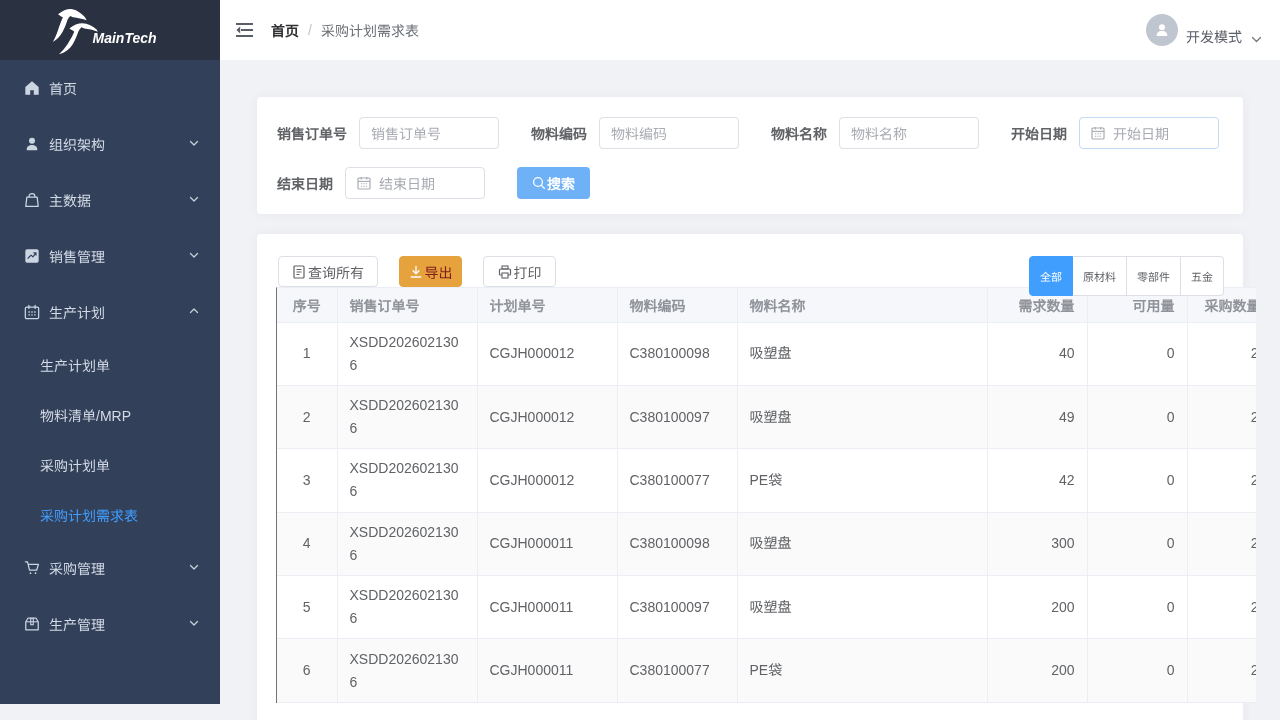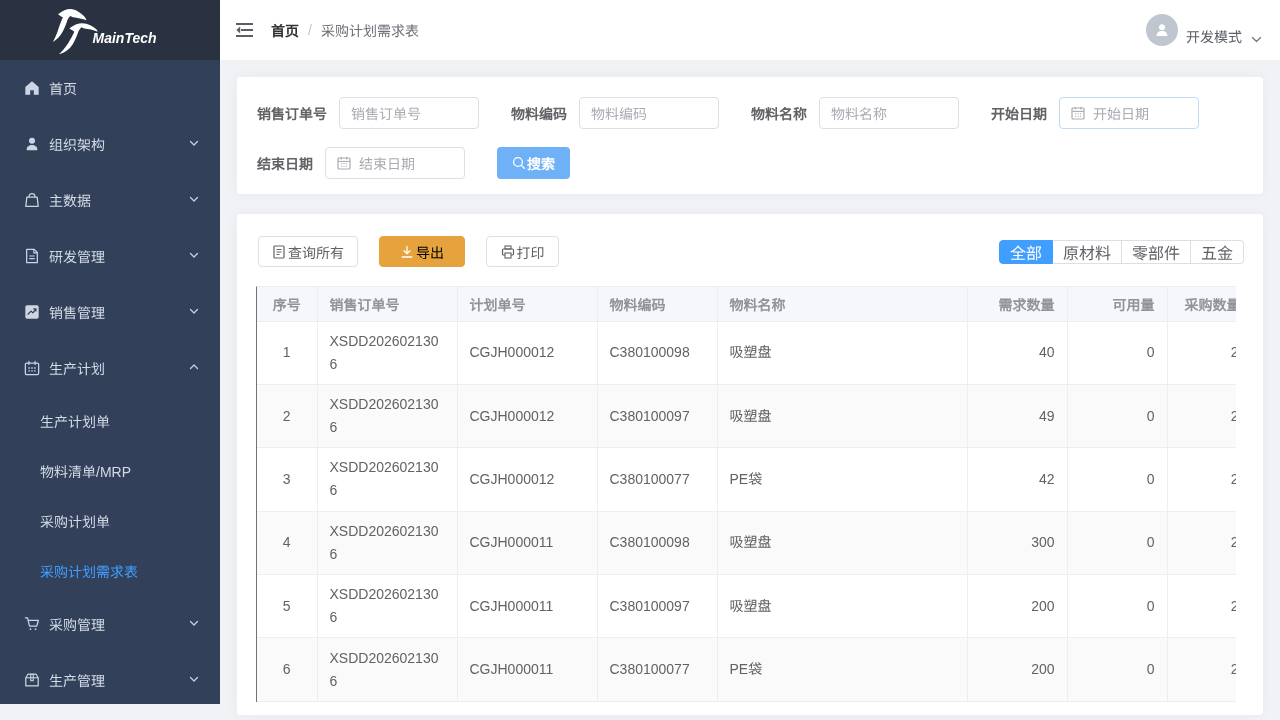--- a/index.html
+++ b/index.html
@@ -20,41 +20,41 @@
 .main{flex:1;display:flex;flex-direction:column;height:720px;min-width:0}
 .topbar{height:60px;background:#fff;display:flex;align-items:center;padding:0 17px 0 16px;flex-shrink:0}
 .fold{width:17px;height:14px;position:relative;margin-right:18px}
 .crumb-home{font-size:14px;font-weight:700;color:#303133;margin-right:9px}
 .crumb-sep{font-size:14px;color:#c0c4cc;margin-right:9px}
 .crumb-cur{font-size:14px;color:#6b7076}
 .top-right{margin-left:auto;display:flex;align-items:flex-end}
 .avatar{width:32px;height:32px;border-radius:50%;background:#c0c6cf;display:flex;align-items:center;justify-content:center;margin-right:8px}
 .mode{font-size:14px;color:#5a5e66;margin-right:8px}
 
-.content{padding:16px;flex:1;overflow:hidden}
+.content{padding:36px;flex:1;overflow:hidden}
 .card{background:#fff;border-radius:4px;border:1px solid #ebeef5;box-shadow:0 0 12px rgba(0,0,0,.04)}
 .card1{height:119px;padding:20px 20px 0 20px;margin-bottom:18px}
 .frow{display:flex;align-items:center;margin-bottom:18px}
 .fitem{display:flex;align-items:center;margin-right:32px}
 .flabel{font-size:14px;font-weight:700;color:#606266;padding-right:12px;white-space:nowrap}
 .finput{width:140px;height:32px;border:1px solid #dcdfe6;border-radius:4px;display:flex;align-items:center;padding:0 11px;font-size:14px;color:#a8abb2;background:#fff}
 .finput.blue{border-color:#c2dcf5}
 .finput .cal{margin-right:8px;display:flex}
 .btn-search{width:73px;height:32px;border:none;border-radius:4px;background:#6fb1f6;color:#fff;font-size:14px;font-weight:700;display:flex;align-items:center;justify-content:center}
 .btn-search svg{margin-right:1px}
 
 .card2{padding:22px 19px 20px 19px;height:503px}
-.toolbar{display:flex;align-items:center;height:31px;margin-bottom:19px}
+.toolbar{display:flex;align-items:flex-start;height:31px;}
 .btn{white-space:nowrap;height:31px;border:1px solid #dcdfe6;background:#fff;border-radius:4px;display:inline-flex;align-items:center;justify-content:center;font-size:14px;color:#606266;padding:0 15px}
 .btn .bic{display:flex;margin-right:2px}
 .btn1{width:100px;margin-left:2px;margin-right:21px}
-.btn2{width:86px;background:#e6a23c;border-color:#e6a23c;color:#000000;margin-right:21px;font-weight:400}
+.btn2{width:63px;background:#e6a23c;border-color:#e6a23c;color:#7f1d1d;margin-right:21px;font-weight:400}
 .btn3{width:73px}
 .radios{margin-left:auto;display:flex;height:24px}
-.radio{height:24px;padding:0 10px;display:flex;align-items:center;font-size:16px;color:#606266;background:#fff;border:1px solid #dcdfe6;border-left:none}
+.radio{height:40px;padding:0 10px;display:flex;align-items:center;font-size:11px;color:#606266;background:#fff;border:1px solid #dcdfe6;border-left:none}
 .radio.first{border-left:1px solid #dcdfe6;border-radius:4px 0 0 4px}
 .radio.last{border-radius:0 4px 4px 0}
 .radio.active{background:#409eff;border-color:#409eff;color:#fff}
 
 .twrap{width:980px;overflow:hidden;border-top:1px solid #ebeef5;border-left:1px solid #737373}
 table{border-collapse:collapse;table-layout:fixed;width:1030px;font-size:14px}
 col.c1{width:60px}col.c2{width:140px}col.c3{width:140px}col.c4{width:120px}col.c5{width:250px}col.c6{width:100px}col.c7{width:100px}col.c8{width:120px}
 th{height:34px;background:#f5f7fa;color:#909399;font-weight:700;font-size:14px;text-align:left;padding:0 12px;border-right:1px solid #ebeef5;border-bottom:1px solid #ebeef5;white-space:nowrap;overflow:hidden}
 td{height:63.4px;color:#606266;padding:6px 12px;border-right:1px solid #ebeef5;border-bottom:1px solid #ebeef5;word-break:break-all;line-height:23px;background:#fff}
 tr.stripe td{background:#fafafa}
@@ -87,29 +87,20 @@
           </svg>
     </span>组织架构<span class="chev"><svg width="12" height="12" viewBox="0 0 12 12">
             <path d="M2.5 4.5 L6 8 L9.5 4.5" stroke="#c8d0dc" stroke-width="1.3" fill="none" stroke-linecap="round" stroke-linejoin="round"></path>
           </svg></span></div>
     <div class="mi"><span class="micon">
       <svg width="16" height="16" viewBox="0 0 18 18">
             <path d="M5.8 6 L5.8 4.6 C5.8 2.9 7.2 1.8 9 1.8 C10.8 1.8 12.2 2.9 12.2 4.6 L12.2 6" stroke="#ccd5e2" stroke-width="1.4" fill="none"></path>
             <path d="M3.2 5.8 L14.8 5.8 L16 16.2 L2 16.2 Z" stroke="#ccd5e2" stroke-width="1.4" fill="none" stroke-linejoin="round"></path>
           </svg>
     </span>主数据<span class="chev"><svg width="12" height="12" viewBox="0 0 12 12">
-            <path d="M2.5 4.5 L6 8 L9.5 4.5" stroke="#c8d0dc" stroke-width="1.3" fill="none" stroke-linecap="round" stroke-linejoin="round"></path>
-          </svg></span></div>
-    <div class="mi"><span class="micon">
-      <svg width="16" height="16" viewBox="0 0 18 18">
-            <path d="M3 1.5 L11.5 1.5 L15 5 L15 16.5 L3 16.5 Z" stroke="#ccd5e2" stroke-width="1.4" fill="none" stroke-linejoin="round"></path>
-            <path d="M11 1.8 L11 5.5 L14.7 5.5" stroke="#ccd5e2" stroke-width="1.2" fill="none"></path>
-            <path d="M6 9 L12 9 M6 12 L12 12" stroke="#ccd5e2" stroke-width="1.3"></path>
-          </svg>
-    </span>研发管理<span class="chev"><svg width="12" height="12" viewBox="0 0 12 12">
             <path d="M2.5 4.5 L6 8 L9.5 4.5" stroke="#c8d0dc" stroke-width="1.3" fill="none" stroke-linecap="round" stroke-linejoin="round"></path>
           </svg></span></div>
     <div class="mi"><span class="micon">
       <svg width="16" height="16" viewBox="0 0 18 18">
             <rect x="1.5" y="1.5" width="15" height="15" rx="2" fill="#ccd5e2"></rect>
             <path d="M4.5 11.5 L8 8 L10 10 L13.5 5.5 M13.5 5.5 L13.5 8 M13.5 5.5 L11 5.5" stroke="#334059" stroke-width="1.3" fill="none" stroke-linecap="round" stroke-linejoin="round"></path>
           </svg>
     </span>销售管理<span class="chev"><svg width="12" height="12" viewBox="0 0 12 12">
             <path d="M2.5 4.5 L6 8 L9.5 4.5" stroke="#c8d0dc" stroke-width="1.3" fill="none" stroke-linecap="round" stroke-linejoin="round"></path>
           </svg></span></div>

